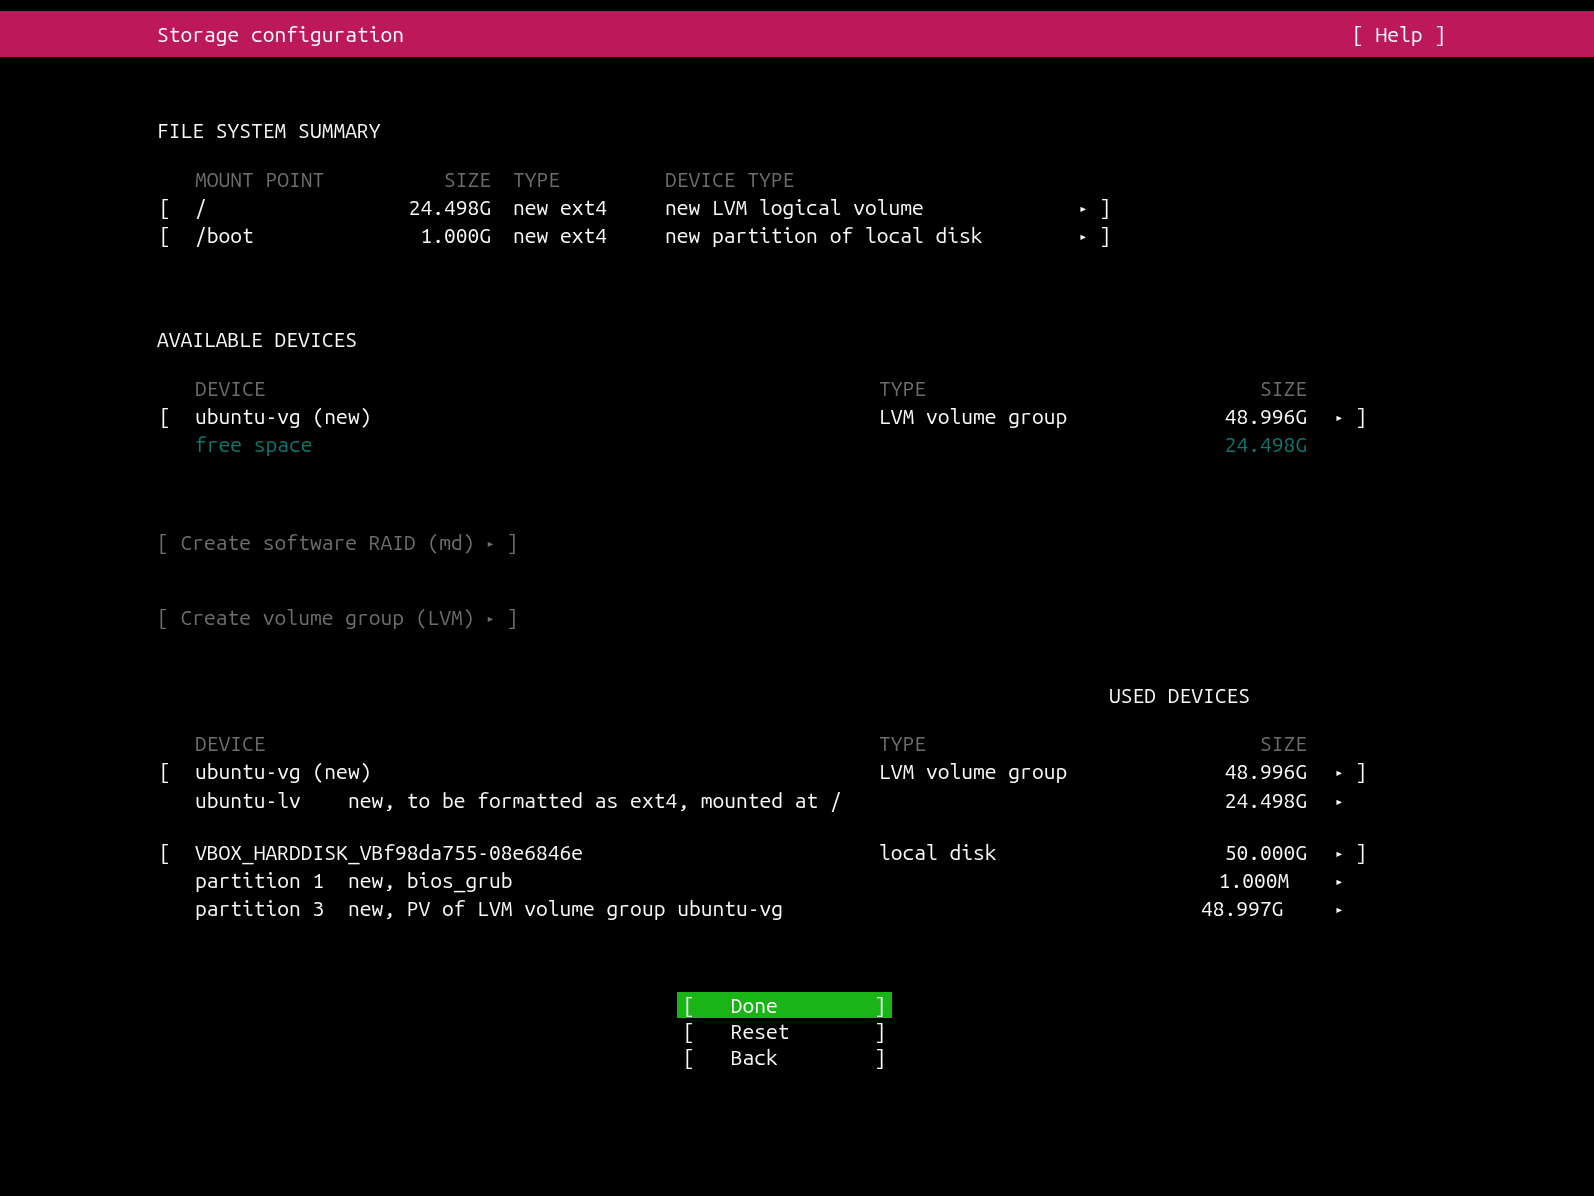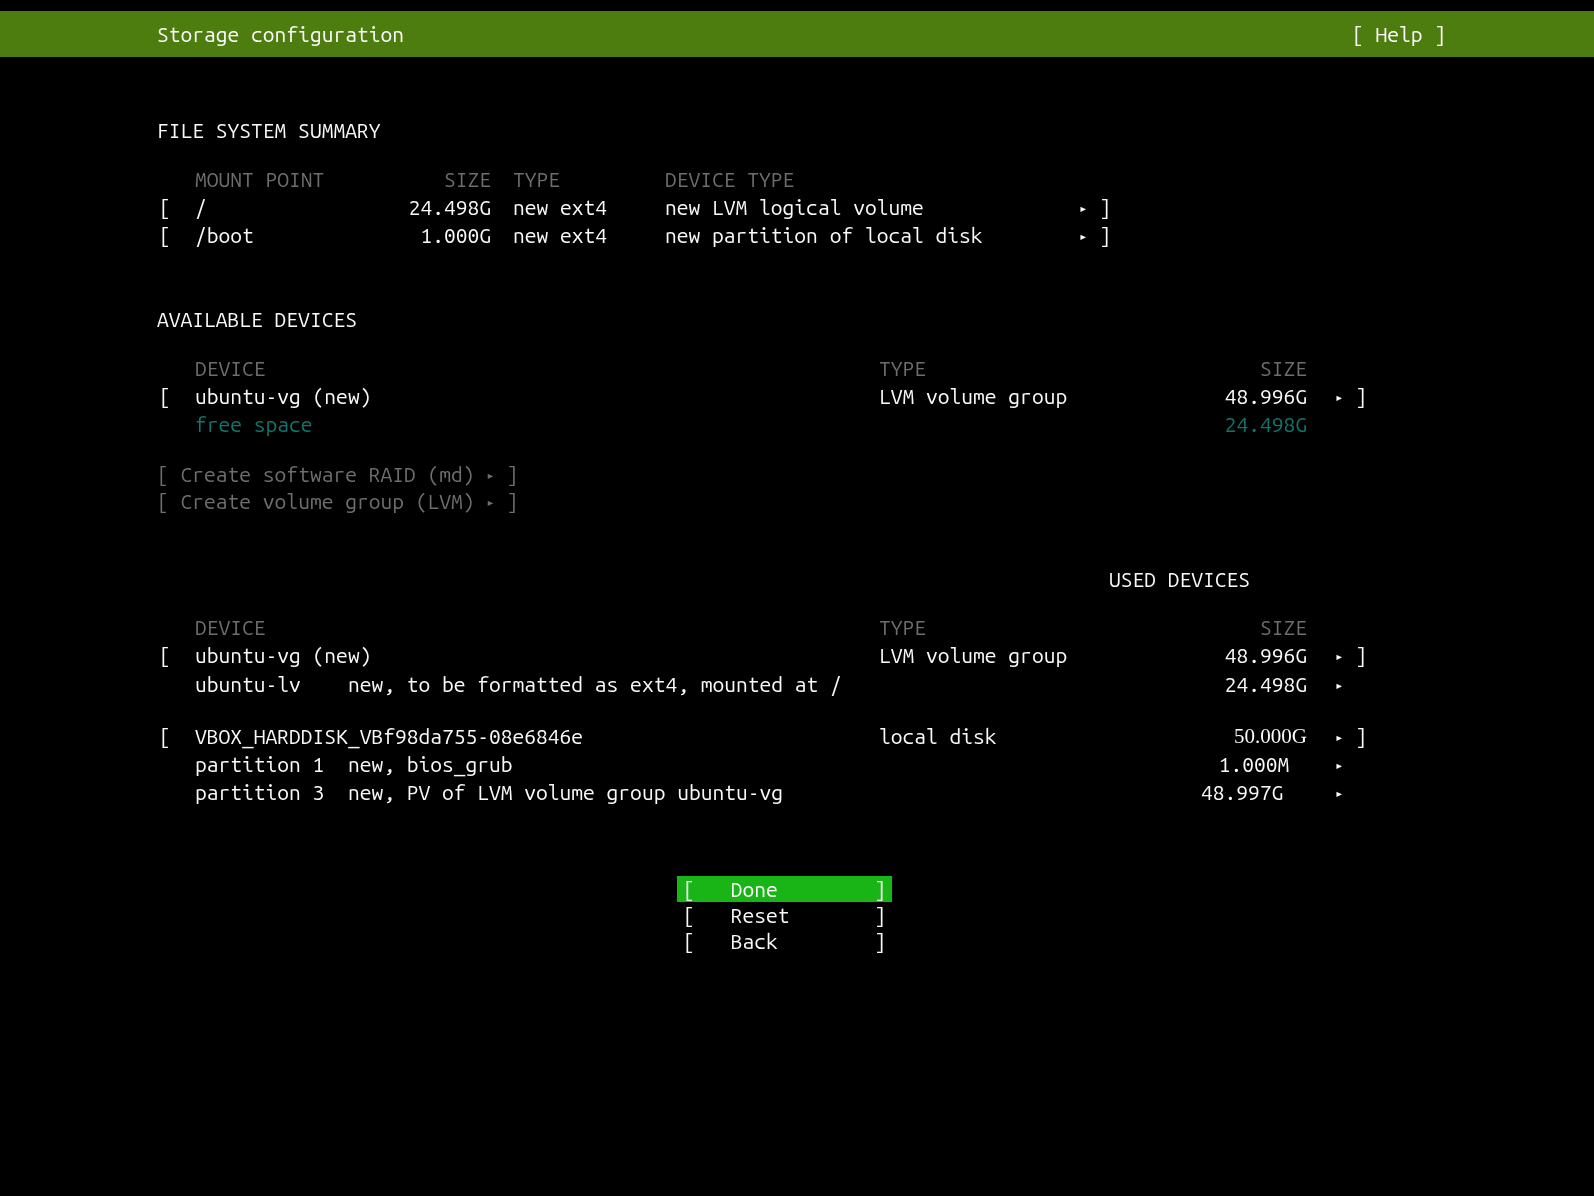--- a/index.html
+++ b/index.html
@@ -12,42 +12,42 @@
     width: 1594px;
     height: 1196px;
     overflow: hidden;
   }
   .wrapper {
     width: 100%;
     height: 100%;
     padding-top: 11px;
   }
   .header-bar {
-    background: #4d7c0f;
+    background: #be185d;
     color: #fff;
     display: flex;
     justify-content: space-between;
     align-items: flex-end;
     padding: 10px 148px 10px 157px;
     font-size: 21px;
   }
   .content {
     padding: 40px 0 0 157px;
     width: 1250px;
   }
   .section-title {
     color: #fafafa;
     margin-bottom: 20px;
     margin-top: 20px;
   }
   .dim { color: #0f766e; }
   .fs-table { margin-left: 0; margin-bottom: 22px; }
   .hdr { color:#6e6e6e; }
   .triangle { font-size: 14px; display:inline-block; transform: translateY(-2px); }
-  .option-row { color:#6e6e6e; }
+  .option-row { color:#6e6e6e;margin-top:48px; }
   .buttons {
     margin-top: 68px;
     margin-left: 520px;
     width: 215px;
   }
   .btn {
     display: flex;
     justify-content: space-between;
     padding: 0 6px 0 6px;
     width: 215px;
@@ -91,21 +91,21 @@
         <td>[ </td>
         <td>/boot</td>
         <td style="text-align:right;padding-right:20px;">1.000G</td>
         <td>new ext4</td>
         <td>new partition of local disk</td>
         <td><span class="triangle">▸</span> ]</td>
       </tr>
     </tbody>
       </table>
 
-    <div class="section-title" style="margin-top:56px;">AVAILABLE DEVICES</div>
+    <div class="section-title" style="margin-top:76px;">AVAILABLE DEVICES</div>
 
     <table>
       <tbody>
           <tr class="hdr">
         <td style="min-width:34px;"></td>
         <td style="min-width:682px;">DEVICE</td>
         <td style="min-width:320px;">TYPE</td>
         <td style="min-width:106px;text-align:right;">SIZE</td>
         <td></td>
       </tr>
@@ -155,21 +155,21 @@
         <td style="text-align:right;">24.498G</td>
         <td style="padding-left:26px;"><span class="triangle">▸</span></td>
       </tr>
       <tr>
             <td colspan="5" style="height:22px;"></td>
           </tr>
       <tr>
         <td>[ </td>
         <td>VBOX_HARDDISK_VBf98da755-08e6846e</td>
         <td>local disk</td>
-        <td style="text-align:right;font-family:Liberation Serif, serif;">50.000G</td>
+        <td style="text-align:right;">50.000G</td>
         <td style="padding-left:26px;"><span class="triangle">▸</span> ]</td>
       </tr>
       <tr>
         <td></td>
         <td colspan="2">partition 1  new, bios_grub</td>
         <td style="text-align:center;">1.000M</td>
         <td style="padding-left:26px;"><span class="triangle">▸</span></td>
       </tr>
       <tr>
         <td></td>

